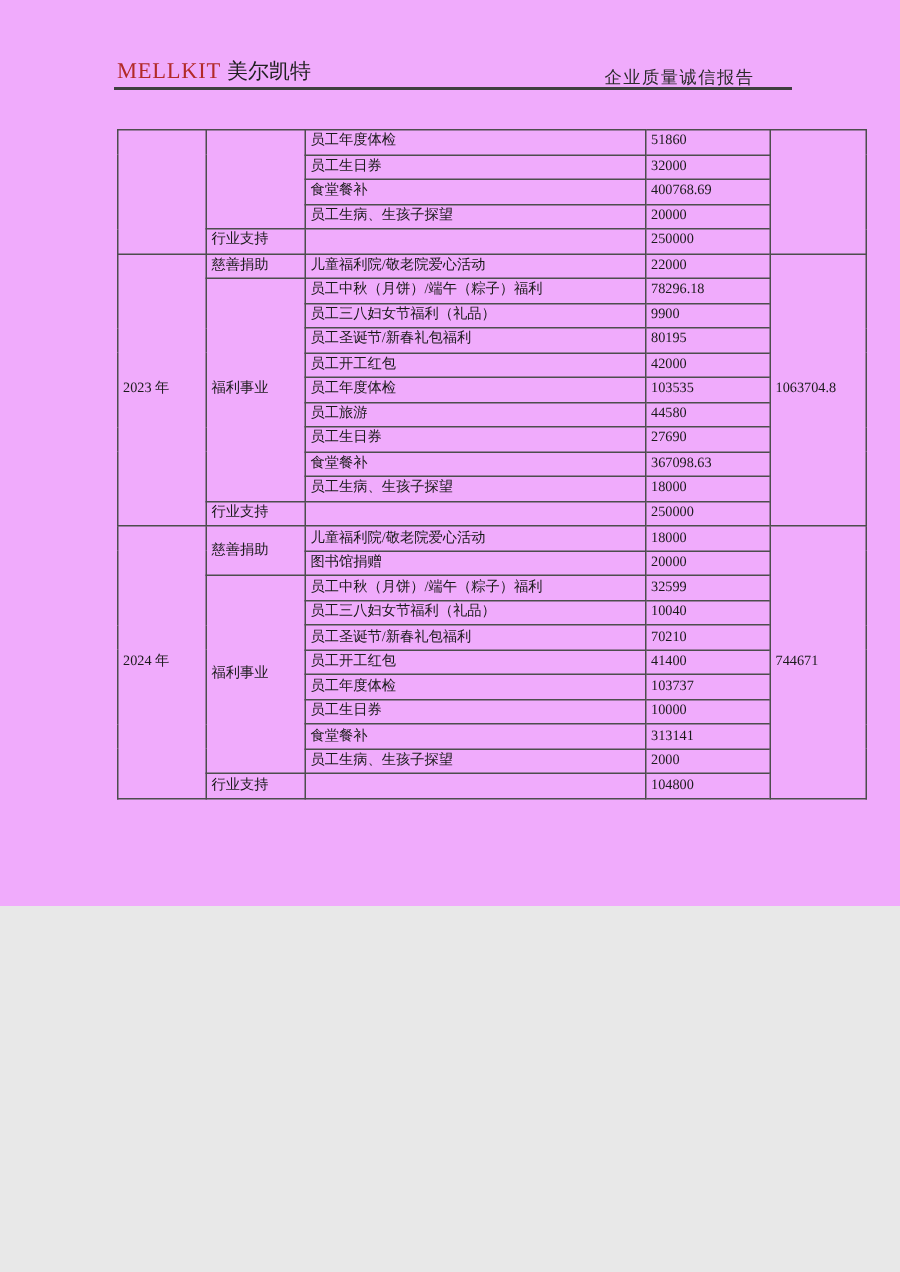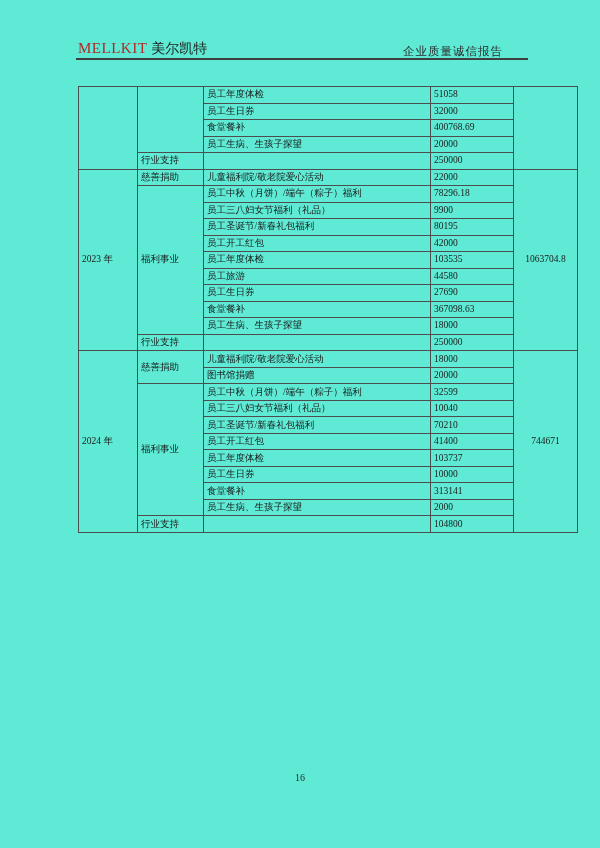--- a/index.html
+++ b/index.html
@@ -1,19 +1,19 @@
 <!DOCTYPE html>
 <html style="--brand_red: #b22a28; --rule: #3f3f3f; --border: #4d4d4d;"><head>
 <meta charset="utf-8">
 <style>
   html,body{margin:0;padding:0;background:#e8e8e8;}
   .page{
     position:relative;
-    width:600px;height:848px;
-    background:#5eead4;
+    width:600px;height:604px;
+    background:#f0abfc;
     font-family:"Liberation Serif","DejaVu Serif",serif;
     color:#1a1a1a;
     overflow:hidden;
   }
   
   .hdr-brand{
     position:absolute;left:78px;top:40px;
     font-size:15px;line-height:17px;white-space:nowrap;
   }
   .hdr-brand .en{color:var(--brand_red,#b22a28);letter-spacing:.5px;}
@@ -34,21 +34,21 @@
     font-size:9.5px;line-height:11px;
   }
   table.exp td{
     border:1px solid var(--border,#4d4d4d);
     padding:1px 3px;
     vertical-align:middle;
     overflow:hidden;white-space:nowrap;
   }
   table.exp tr{height:16.5px;}
   td.year{padding-left:2px;margin-left:25px;}
-  td.total{text-align:center;padding:1px 1px;}
+  td.total{text-align:left;padding:1px 1px;}
   
   .footer{
     position:absolute;left:0;top:772px;width:600px;
     text-align:center;font-size:10px;color:#2b2b2b;
   }
 </style>
 </head>
 <body>
 
 <div class="page">
@@ -66,21 +66,21 @@
         <col style="width:227px">
         <col style="width:83px">
         <col style="width:64px">
     </colgroup>
     <tbody>
 
       <tr>
         <td class="year" rowspan="5"></td>
         <td rowspan="4"></td>
         <td>员工年度体检</td>
-        <td>51058</td>
+        <td>51860</td>
         <td class="total" rowspan="5"></td>
       </tr>
       <tr>
         <td>员工生日券</td>
         <td>32000</td>
       </tr>
       <tr>
         <td>食堂餐补</td>
         <td>400768.69</td>
       </tr>

